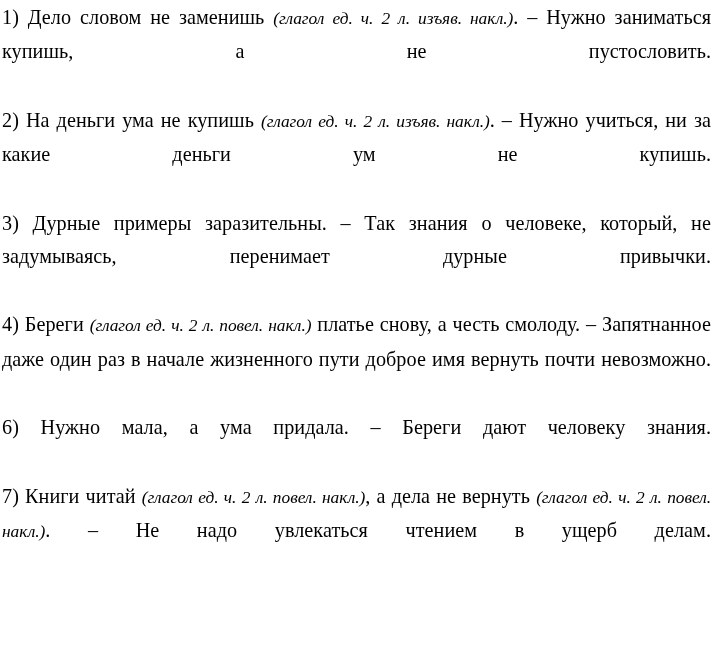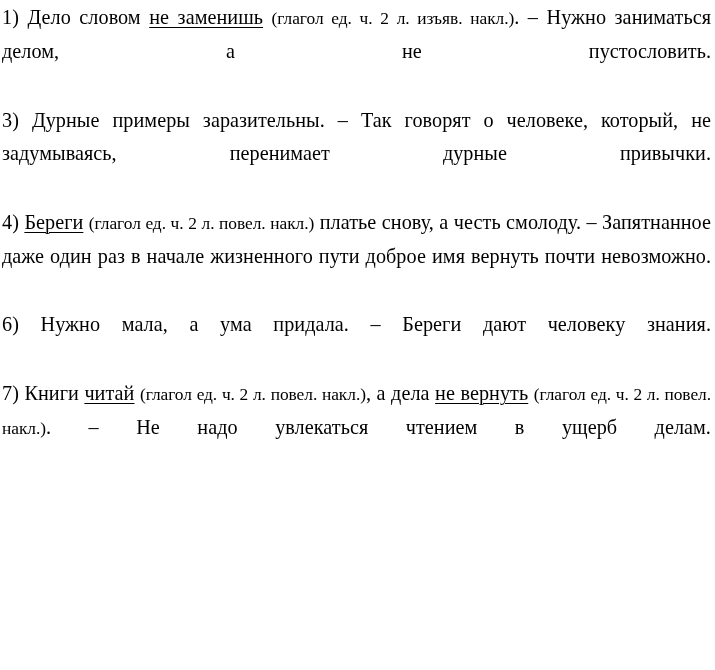--- a/index.html
+++ b/index.html
@@ -31,41 +31,44 @@
     hyphens: none;
   }
   .para:last-child { margin-bottom: 0; }
   
   .para::after {
     content: "";
     display: inline-block;
     width: 100%;
   }
   .ann {
+    font-style: italic;
     font-size: 17.4px;
     letter-spacing: -0.05px;
   }
   .u {
-    text-decoration: underline;
     text-decoration-thickness: 1.4px;
     text-underline-offset: 2.6px;
   }
 </style>
 </head>
 <body>
 
 <div id="answers">
 
   <p class="para">
-    <span>1)</span><span> Дело словом </span><span class="u">не заменишь</span><span> </span><span class="ann">(глагол ед. ч. 2 л. изъяв. накл.)</span><span>. </span><span>– </span><span>Нужно заниматься делом, а не пустословить.</span>
+    <span>1)</span><span> Дело словом </span><span class="u">не заменишь</span><span> </span><span class="ann">(глагол ед. ч. 2 л. изъяв. накл.)</span><span>. </span><span>– </span><span>Нужно заниматься купишь, а не пустословить.</span>
   </p>
 
+  <p class="para">
+    <span>2)</span><span> На деньги ума </span><span class="u">не купишь</span><span> </span><span class="ann">(глагол ед. ч. 2 л. изъяв. накл.)</span><span>. </span><span>– </span><span>Нужно учиться, ни за какие деньги ум не купишь.</span>
+  </p>
 
   <p class="para">
-    <span>3)</span><span> Дурные примеры заразительны. </span><span>– </span><span>Так говорят о человеке, который, не задумываясь, перенимает дурные привычки.</span>
+    <span>3)</span><span> Дурные примеры заразительны. </span><span>– </span><span>Так знания о человеке, который, не задумываясь, перенимает дурные привычки.</span>
   </p>
 
   <p class="para">
     <span>4)</span><span> </span><span class="u">Береги</span><span> </span><span class="ann">(глагол ед. ч. 2 л. повел. накл.)</span><span> платье снову, а честь смолоду. </span><span>– </span><span>Запятнанное даже один раз в начале жизненного пути доброе имя вернуть почти невозможно.</span>
   </p>
 
 
   <p class="para">
     <span>6)</span><span> Нужно мала, а ума придала. </span><span>– </span><span>Береги дают человеку знания.</span>
   </p>

